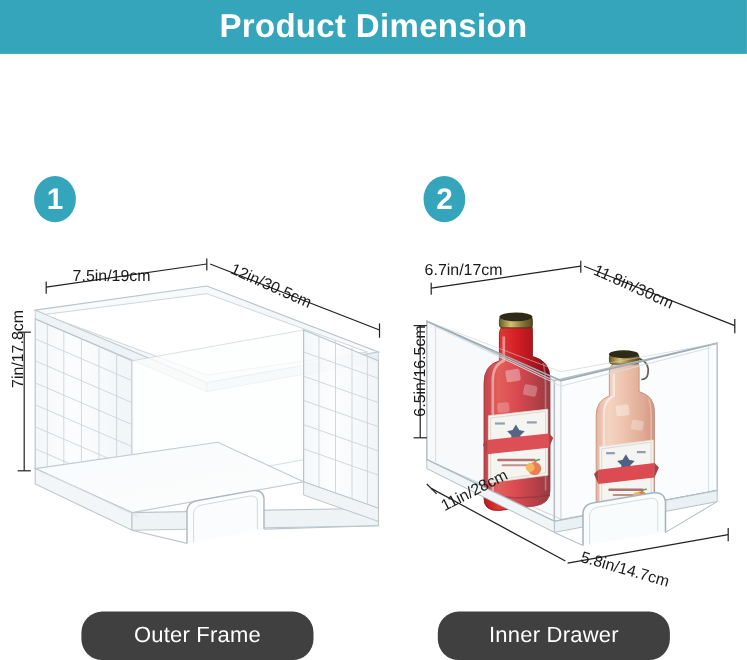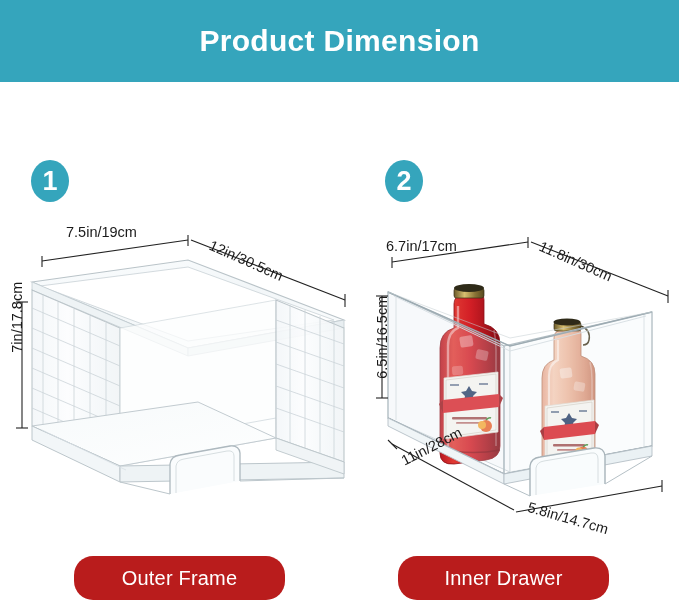--- a/index.html
+++ b/index.html
@@ -14,21 +14,21 @@
     font-family: "Liberation Sans", sans-serif;
     background: #ffffff;
     position: relative;
   }
 
   
   .header-banner {
     position: absolute;
     left: 0; top: 0;
     width: 679px;
-    height: 82px;
+    height: 49px;
     background: #35a5bc;
     display: flex;
     align-items: center;
     justify-content: center;
   }
   .header-title {
     color: #ffffff;
     font-size: 30px;
     font-weight: bold;
     letter-spacing: 0.3px;
@@ -57,37 +57,37 @@
   .dim {
     position: absolute;
     font-size: 14.5px;
     color: #1a1a1a;
     white-space: nowrap;
     line-height: 1;
     font-family: "Liberation Sans", sans-serif;
   }
 
   
-  .dim-l-width   { left: 66px;  top: 225px; text-align: center; }
+  .dim-l-width   { left: 66px;  top: 244px; text-align: center; }
   .dim-l-depth   { left: 213px; top: 238px; transform: rotate(24deg); transform-origin: left top; }
   .dim-l-height  { left: -18px; top: 310px; transform: rotate(-90deg); transform-origin: center center; }
 
   
   .dim-r-width   { left: 386px; top: 239px; }
   .dim-r-depth   { left: 543px; top: 239px; transform: rotate(24deg); transform-origin: left top; }
   .dim-r-height  { left: 341px; top: 330px; transform: rotate(-90deg); transform-origin: center center; }
   .dim-r-side    { left: 399px; top: 455px; transform: rotate(-27deg); transform-origin: left top; }
   .dim-r-front   { left: 530px; top: 500px; transform: rotate(16deg); transform-origin: left top; }
 
   
   .pill {
     position: absolute;
     height: 44px;
     border-radius: 19px;
-    background: #b91c1c;
+    background: #404040;
     color: #ffffff;
     font-size: 20px;
     display: flex;
     align-items: center;
     justify-content: center;
     line-height: 1;
     letter-spacing: 0.2px;
   }
   .pill-1 { left: 74px;  top: 556px; width: 211px; }
   .pill-2 { left: 398px; top: 556px; width: 211px; }

